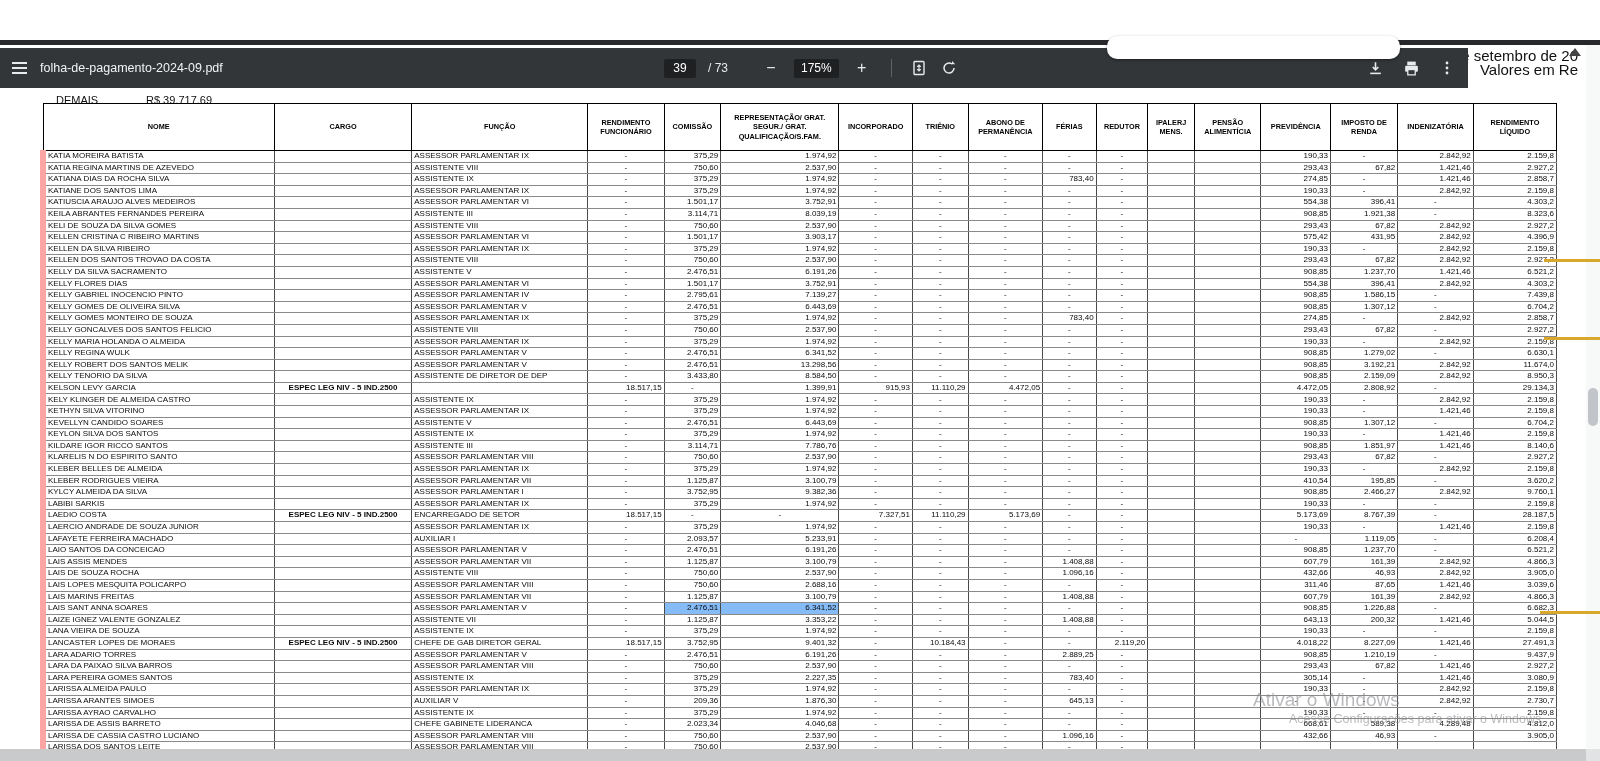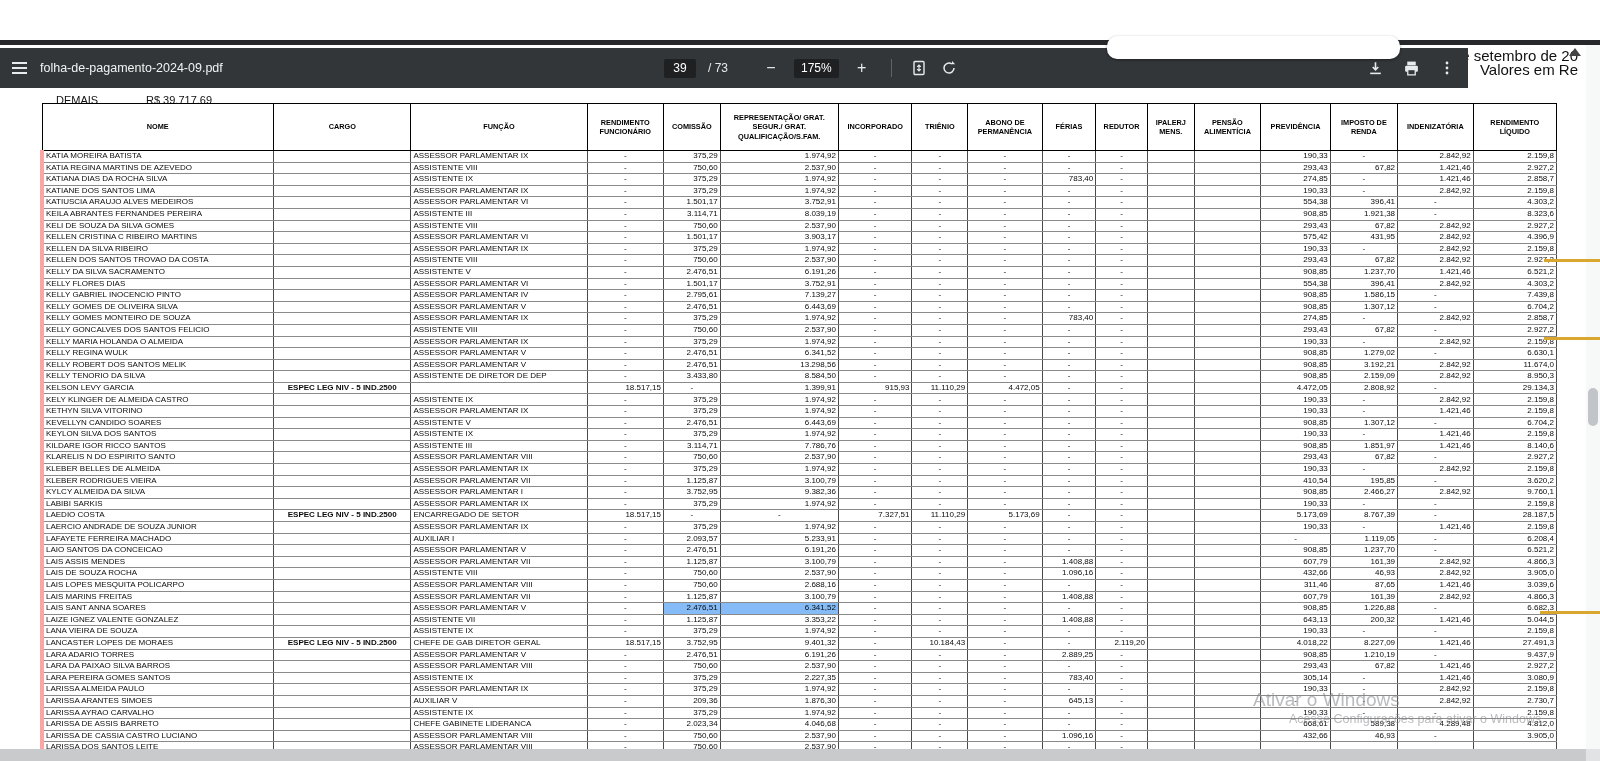--- a/index.html
+++ b/index.html
@@ -27,21 +27,21 @@
   .teto{position:absolute;left:46px;top:4px;font-size:11px;color:#111;}
   .teto-title{font-weight:bold;letter-spacing:0;}
   .teto-grid{margin-top:3px;margin-left:10px;display:grid;grid-template-columns:90px auto;row-gap:18px;}
   .org{position:absolute;left:0;top:4px;width:1600px;text-align:center;font-size:11px;color:#111;line-height:14px;}
   .hdr-right{position:absolute;right:22px;top:4px;text-align:right;font-size:15px;color:#111;line-height:14px;white-space:nowrap;}
   
   .tablewrap{position:absolute;left:40px;top:58px;width:1517px;height:652px;overflow:hidden;}
   table.pay{border-collapse:collapse;table-layout:fixed;background:#fff;}
   table.pay thead th{border:1.6px solid #000;font-size:7.3px;font-weight:bold;text-align:center;vertical-align:middle;padding:1px 1px;color:#000;line-height:1.25;height:44px;background:#fff;}
   table.pay td{border-right:1px solid #4a4a4a;border-bottom:1px solid #8a8a8a;font-size:8px;color:#0b0b0b;height:10.6px;padding:0 2px;white-space:nowrap;overflow:hidden;line-height:10.5px;}
-  table.pay tr td:first-child{border-left:4px solid #fca5a5;}
+  table.pay tr td:first-child{border-left:6px solid #fca5a5;}
   table.pay{border-right:1px solid #4a4a4a;}
   td.c-name{text-align:left;}
   td.c-cargo{text-align:center;font-size:7.6px;font-weight:bold;}
   td.c-func{text-align:left;}
   td.c-num{text-align:right;}
   td.dash{text-align:center;}
   td.hl{background:#85bcf8;color:#072a52;}
   
   .wm1{position:absolute;left:1253px;top:644px;font-size:19px;color:rgba(130,132,136,.55);z-index:5;}
   .wm2{position:absolute;left:1289px;top:667px;font-size:12.5px;color:rgba(130,132,136,.55);z-index:5;}

